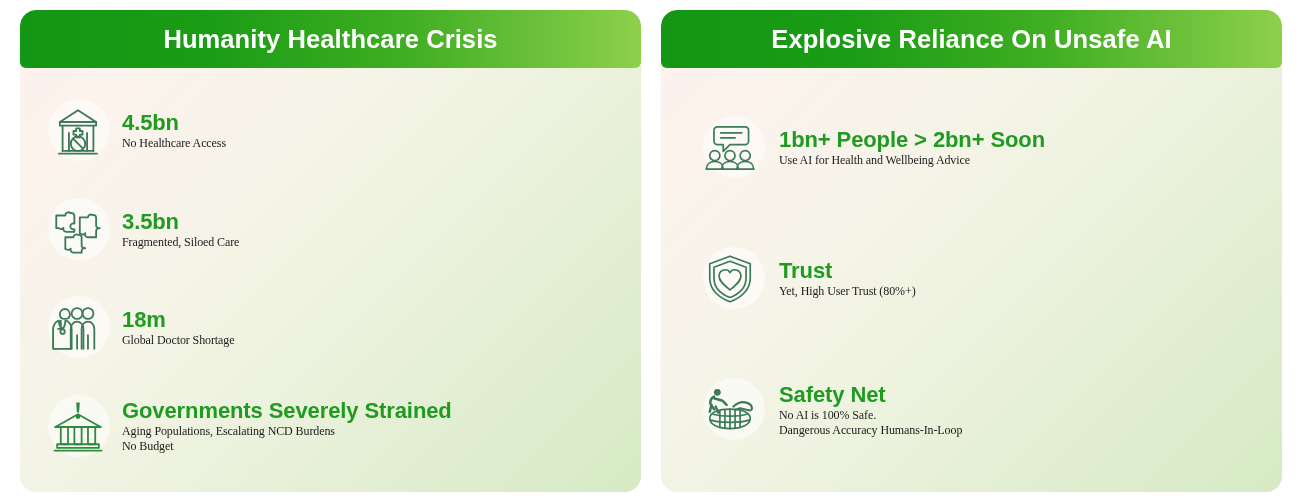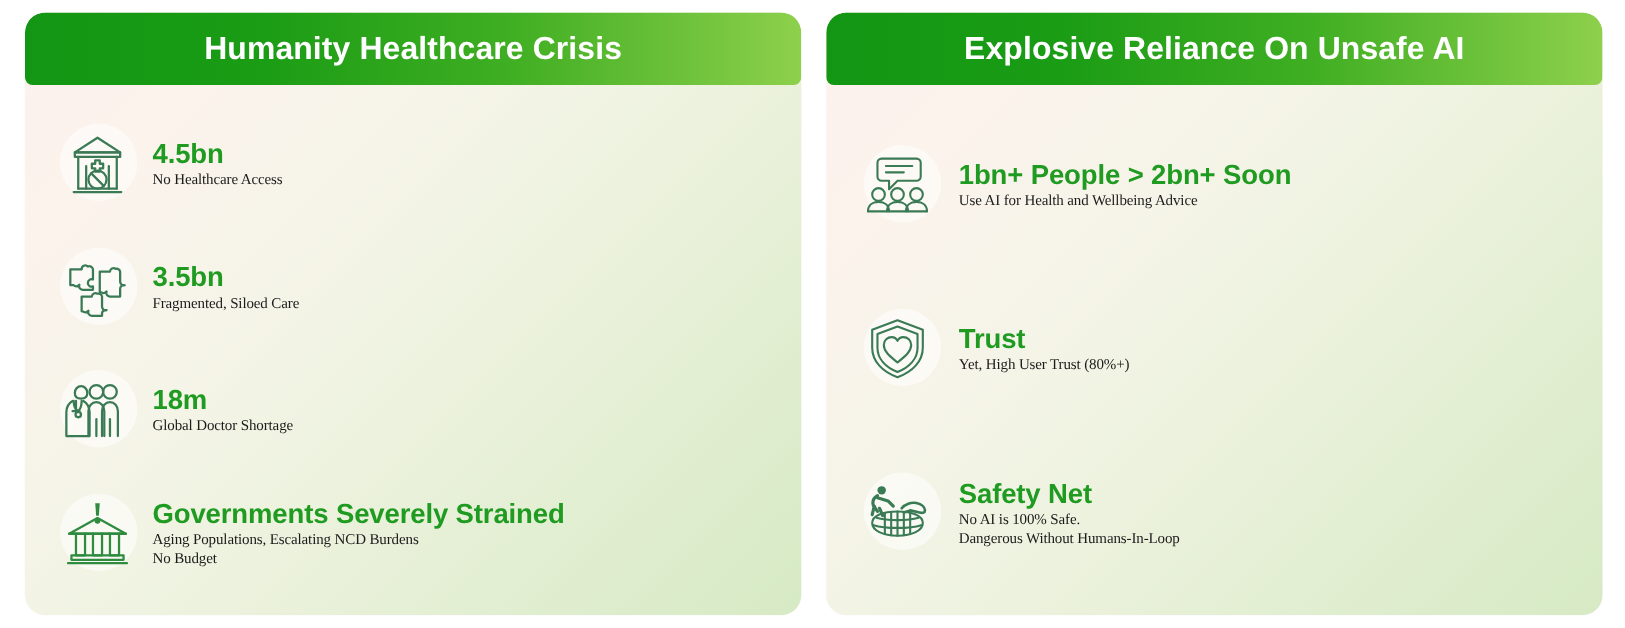--- a/index.html
+++ b/index.html
@@ -119,21 +119,21 @@
     white-space: nowrap;
     font-family: Liberation Serif, serif;
   }
 
   .item-sub + .item-sub { margin-top: -1px; }
 
   .panel-right .item-headline { font-size: 22px; }
   .panel-right .item-icon { flex: 0 0 66px; width: 66px; }
   .panel-right .item-icon svg { width: 54px; height: 54px; }
   .panel-right .item { gap: 16px; }
-  .panel-right .panel-body { padding-left: 24px; }
+  .panel-right .panel-body { padding-left: 36px; }
 </style>
 </head>
 <body>
 
 <div class="board">
 
   <section class="panel panel-left">
     <header class="panel-header">
       <h1 class="panel-title">Humanity Healthcare Crisis</h1>
     </header>
@@ -268,20 +268,20 @@
             <path d="M10 26 L8 34 M15 28 L18 35" stroke-width="3"></path>
             <path d="M36 28 C39 24 45 22 50 23 C55 24 58 27 58 30 C58 32 56 33 53 32 L44 30 L38 32" stroke-width="2.5"></path>
             <path d="M8 42 C8 35 18 31 32 31 C46 31 56 35 56 42 C56 49 46 54 32 54 C18 54 8 49 8 42 Z"></path>
             <path d="M12 37 C22 40 42 40 52 37 M9.5 44 C20 47.5 44 47.5 54.5 44"></path>
             <path d="M20 32.5 L20 52.5 M26 31.5 L26 53.5 M32 31 L32 54 M38 31.5 L38 53.5 M44 32.5 L44 52.5"></path>
           </svg>
         </span>
         <div class="item-text">
           <span class="item-headline">Safety Net</span>
           <span class="item-sub">No AI is 100% Safe.</span>
-          <span class="item-sub">Dangerous Without Humans-In-Loop</span>
+          <span class="item-sub">Dangerous Accuracy Humans-In-Loop</span>
         </div>
       </div>
 
     </div>
   </section>
 
 </div>
 
 </body></html>

